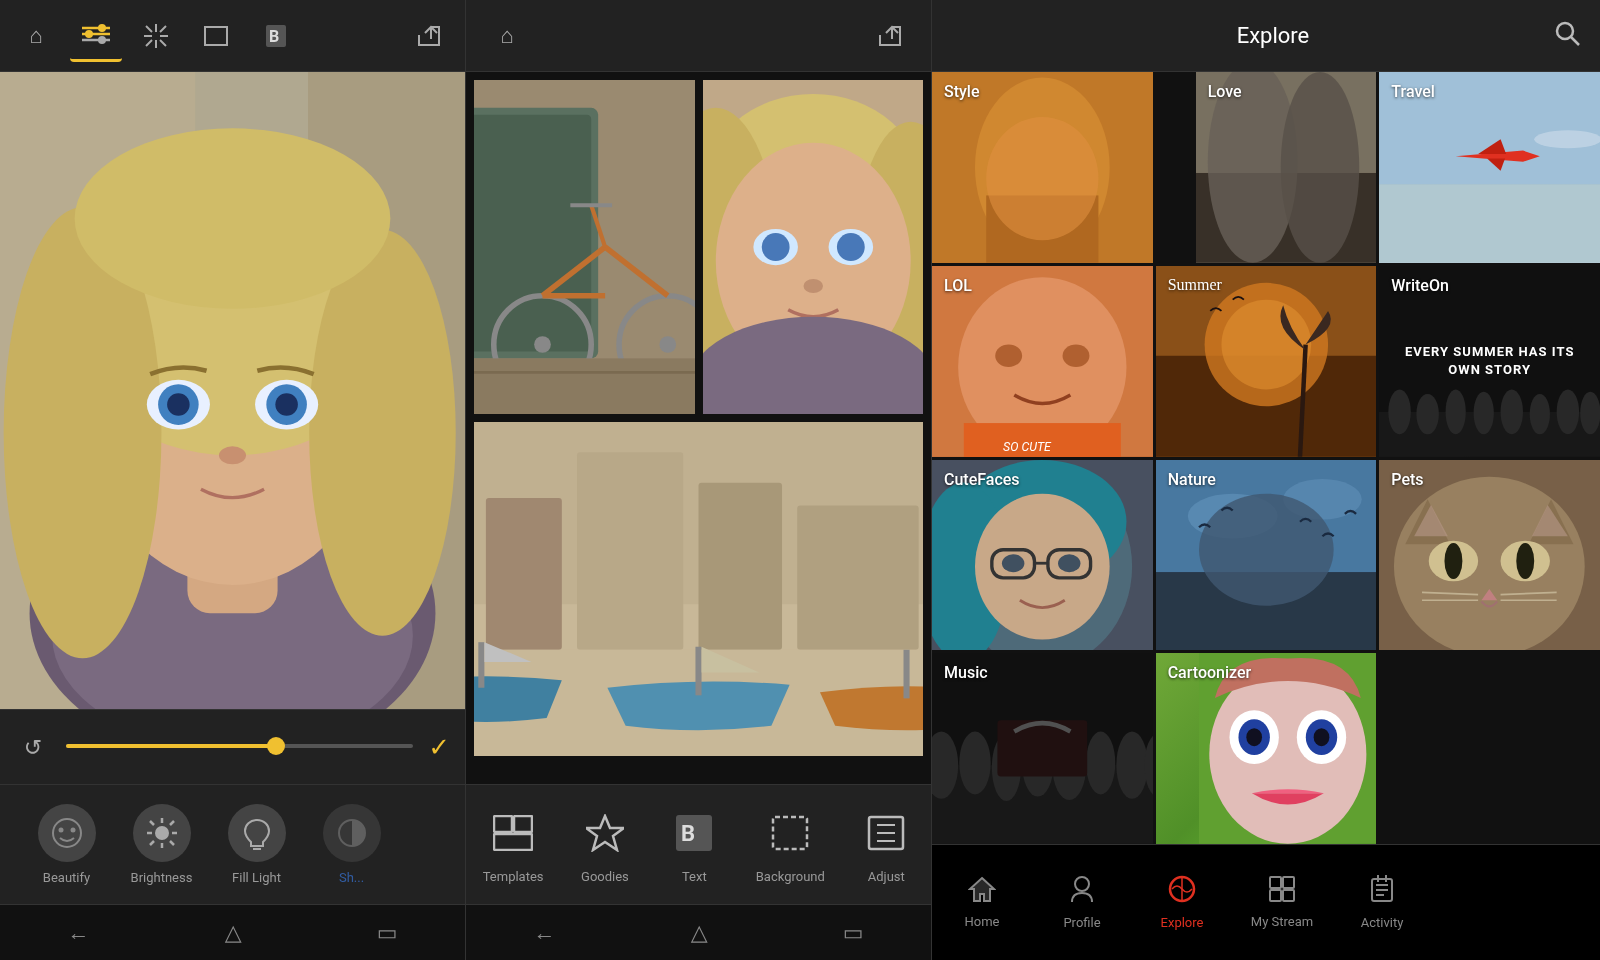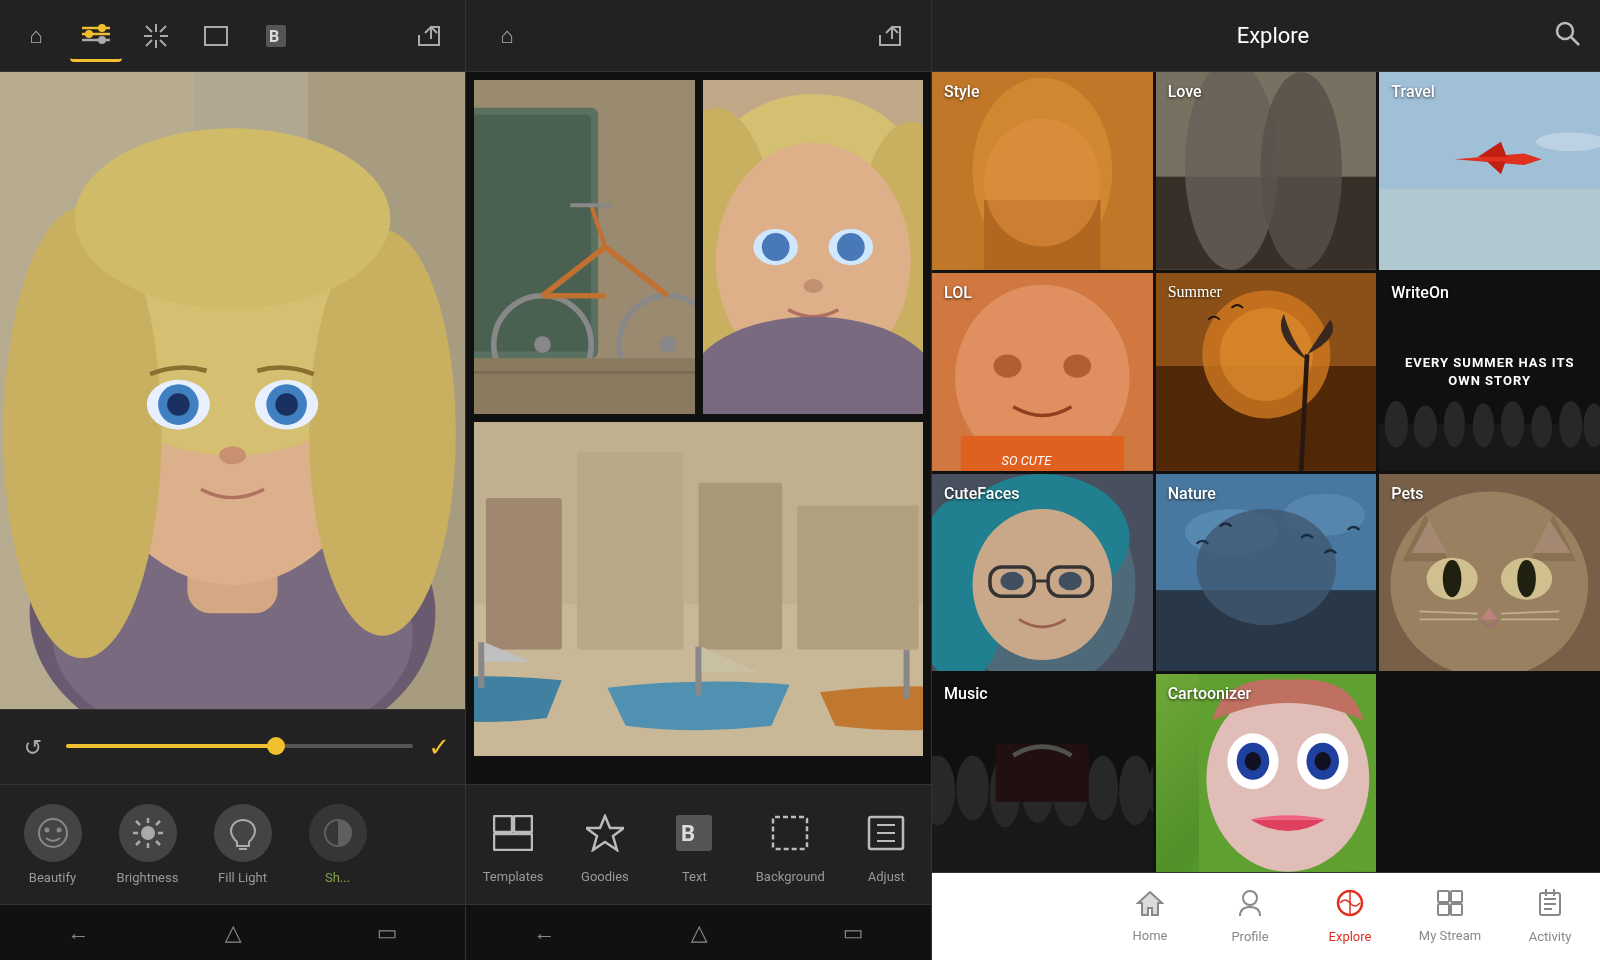--- a/index.html
+++ b/index.html
@@ -121,21 +121,21 @@
       cursor: pointer;
     }
 
     .tools-row {
       height: 120px;
       background: #222;
       display: flex;
       align-items: center;
       border-top: 1px solid #333;
       overflow: hidden;
-      padding: 0 5px;
+      padding: 0 19px;
     }
 
     .tool-item {
       width: 95px;
       display: flex;
       flex-direction: column;
       align-items: center;
       gap: 8px;
       cursor: pointer;
       flex-shrink: 0;
@@ -319,38 +319,38 @@
       top: 10px;
       left: 12px;
       color: #fff;
       font-size: 16px;
       font-weight: 500;
       text-shadow: 0 1px 3px rgba(0,0,0,0.7);
     }
 
     
     .bg-style { background: linear-gradient(135deg, #c0702a 0%, #d08030 40%, #a06020 70%, #c07828 100%); }
-    .bg-love { background: linear-gradient(135deg, #787060 0%, #686050 50%, #888070 100%); }
+    .bg-love { background: linear-gradient(135deg, #787060 0%, #686050 50%, #888070 100%); margin-left: 40px; }
     .bg-travel { background: linear-gradient(180deg, #a8c8e0 0%, #80a8c8 50%, #c0d0e0 100%); }
     .bg-lol { background: linear-gradient(135deg, #d07840 0%, #c06830 50%, #b05820 100%); }
     .bg-summer { background: linear-gradient(180deg, #c07030 0%, #d08840 40%, #805020 80%, #60380e 100%); font-family: Liberation Serif, serif; }
     .bg-writeon { background: linear-gradient(135deg, #181818 0%, #282828 50%, #101010 100%); }
     .bg-cutefaces { background: linear-gradient(135deg, #505868 0%, #404858 50%, #606878 100%); }
     .bg-nature { background: linear-gradient(180deg, #4870a0 0%, #607890 40%, #384860 70%, #202830 100%); }
     .bg-pets { background: linear-gradient(135deg, #786048 0%, #685038 50%, #887060 100%); }
     .bg-music { background: linear-gradient(135deg, #181818 0%, #282828 70%, #101010 100%); }
     .bg-parties { background: linear-gradient(135deg, #b060a0 0%, #9050a0 40%, #c070b0 70%, #a060a8 100%); }
     .bg-cartoonizer { background: linear-gradient(135deg, #70a838 0%, #509028 50%, #60b030 80%, #408020 100%); padding-left: 43px; }
 
     .explore-nav {
-      height: 88px;
-      background: #ffffff;
-      display: flex;
-      align-items: center;
-      justify-content: flex-end;
+      height: 116px;
+      background: #000000;
+      display: flex;
+      align-items: center;
+      justify-content: flex-start;
       border-top: 1px solid #333;
     }
 
     .explore-nav-item {
       display: flex;
       flex-direction: column;
       align-items: center;
       gap: 6px;
       cursor: pointer;
       width: 100px;
@@ -533,21 +533,21 @@
     </div>
 
     <div class="tool-item" style="opacity:0.6;">
       <div class="tool-icon-circle">
         <svg width="34" height="34" viewBox="0 0 34 34">
           <path d="M17 4 A13 13 0 0 1 17 30 Z" fill="#888"></path>
           <path d="M17 4 A13 13 0 0 0 17 30 Z" fill="#444"></path>
           <circle cx="17" cy="17" r="13" fill="none" stroke="#888" stroke-width="2"></circle>
         </svg>
       </div>
-      <span class="tool-label" style="color:#bef264;">Sh...</span>
+      <span class="tool-label" style="color:#3b82f6;">Sh...</span>
     </div>
   </div>
 
   <div class="nav-bar">
     <div class="nav-icon">←</div>
     <div class="nav-icon">△</div>
     <div class="nav-icon">▭</div>
   </div>
 </div>
 

